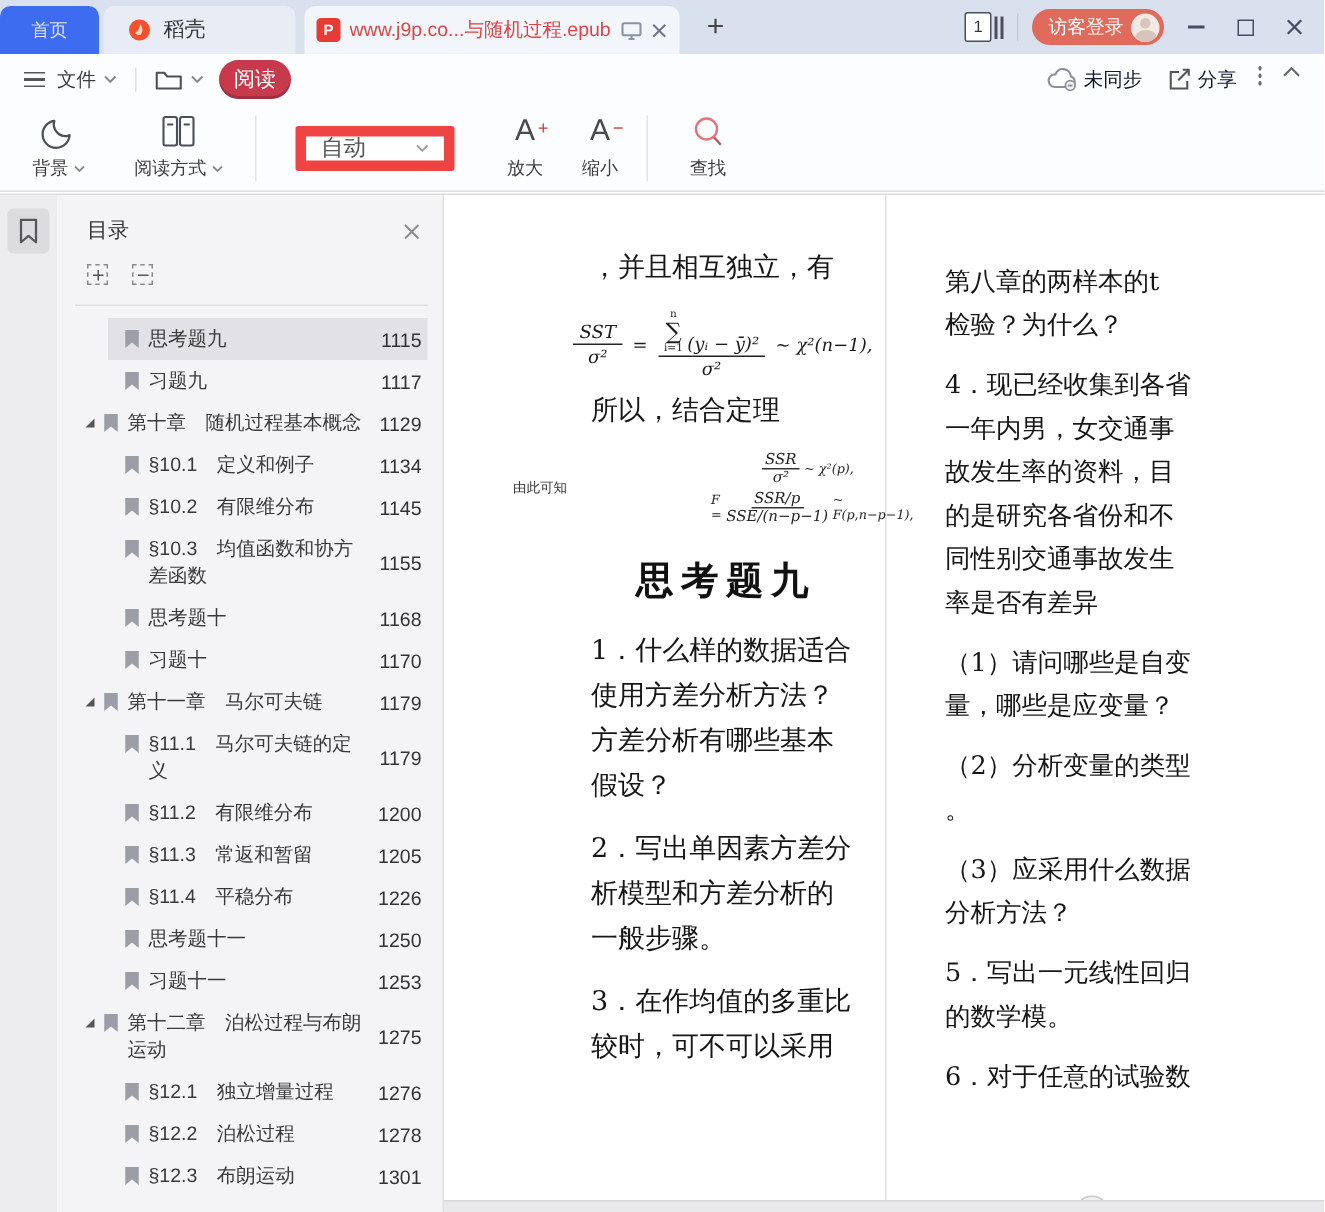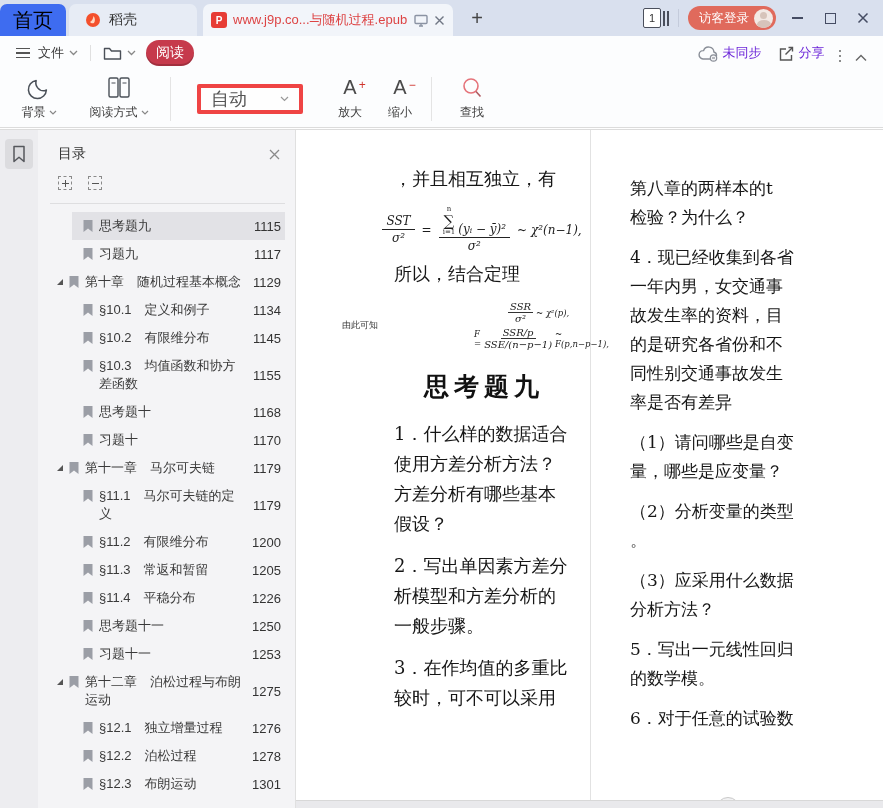--- a/index.html
+++ b/index.html
@@ -3,21 +3,21 @@
 <meta charset="utf-8">
 <style>
   html,body{margin:0;padding:0;background:#fff;}
   .app{position:relative;width:883px;height:808px;overflow:hidden;background:#fff;
        font-family:"Liberation Sans","DejaVu Sans",sans-serif;-webkit-font-smoothing:antialiased;}
   svg{display:block}
 
   
   .tabbar{position:absolute;top:0;left:0;right:0;height:36px;background:#d9e0ee;display:flex;align-items:flex-end;}
   .tab{height:32px;display:flex;align-items:center;box-sizing:border-box;}
-  .tab-home{width:66px;background:#3e6cf0;color:#000000;border-radius:7px 7px 0 0;justify-content:center;font-size:20px;}
+  .tab-home{width:66px;background:#3e6cf0;color:#e5e5e5;border-radius:7px 7px 0 0;justify-content:center;font-size:12px;}
   .tab-docer{width:128px;margin-left:3px;background:#e7ecf5;border-radius:7px 7px 0 0;color:#333;font-size:14px;gap:8px;padding:0 0 0 16px;}
   .tab-doc{width:250px;margin-left:6px;background:#f2f5fa;border-radius:7px 7px 0 0;color:#dd4444;font-size:13px;gap:6px;padding:0 8px;}
   .doc-title{flex:1;overflow:hidden;white-space:nowrap;}
   .epub-badge{width:16px;height:16px;border-radius:3px;background:#e73c35;color:#fff;font-size:10px;font-weight:bold;
               display:flex;align-items:center;justify-content:center;flex:none;}
   .newtab{align-self:center;margin-left:12px;width:24px;height:24px;display:flex;align-items:center;justify-content:center;
           font-size:20px;color:#444;}
   .tabbar-right{position:absolute;right:8px;top:0;height:36px;display:flex;align-items:center;gap:9px;}
   .winlist{display:flex;align-items:center;gap:2px;}
   .winlist .box{width:16px;height:18px;border:1.5px solid #4a4f5c;border-radius:2px;background:#fff;color:#333;
@@ -34,32 +34,32 @@
   .max-glyph{width:9px;height:9px;border:1.6px solid #454c63;}
 
   
   .menurow{position:absolute;top:36px;left:0;right:0;height:34px;background:#fcfdfe;display:flex;align-items:center;padding:0 16px;box-sizing:border-box;font-size:13px;color:#3c3c3c;}
   .burger{display:flex;flex-direction:column;gap:3px;margin-right:8px;}
   .burger i{width:14px;height:1.6px;background:#555;}
   .mi{display:flex;align-items:center;gap:5px;}
   .vsep-m{width:1px;height:16px;background:#e0e0e0;margin:0 12px;}
   .read-pill{margin-left:10px;width:48px;height:26px;border-radius:14px;background:#c63a4c;color:#fff;font-size:14px;
              display:flex;align-items:center;justify-content:center;box-shadow:inset 0 -2px 0 rgba(0,0,0,.18);}
-  .mr-right{margin-left:auto;display:flex;align-items:flex-end;gap:4px;color:#6d28d9;}
+  .mr-right{margin-left:auto;display:flex;align-items:flex-start;gap:4px;color:#0f172a;}
   .kebab{display:flex;flex-direction:column;gap:2.5px;margin:0 10px;}
   .kebab i{width:2.5px;height:2.5px;border-radius:50%;background:#666;}
 
   
   .toolrow{position:absolute;top:70px;left:0;right:0;height:58px;background:#fcfdfe;border-bottom:1px solid #dcdcdc;
            display:flex;align-items:center;box-sizing:border-box;}
   .tgroup{display:flex;flex-direction:column;align-items:center;gap:4px;font-size:12px;color:#3c3c3c;}
   .tlabel{display:flex;align-items:center;gap:3px;}
   .vsep{width:1px;height:44px;background:#e4e4e4;}
-  .zoom-select{margin:0 0;width:106px;height:30px;border:4px solid #ef4444;border-radius:2px;background:#fefefe;
-               display:flex;align-items:center;padding:0 10px;box-sizing:border-box;font-size:18px;color:#555;}
+  .zoom-select{margin:0 0;width:106px;height:30px;border:7px solid #ef4444;border-radius:2px;background:#fefefe;
+               display:flex;align-items:center;padding:0 10px;box-sizing:border-box;font-size:15px;color:#555;}
   .zoom-select .chev{margin-left:auto;}
   .aicon{position:relative;font-size:20px;color:#4a4a4a;line-height:22px;height:24px;font-family:"Liberation Sans",sans-serif;}
   .aicon sup{position:absolute;top:-2px;right:-9px;font-size:12px;color:#d0342c;}
 
   
   .bodyarea{position:absolute;top:129px;left:0;right:0;bottom:0;display:flex;border-top:1px solid #dcdcdc;box-sizing:border-box;}
   .rail{width:38px;background:#ededf0;display:flex;justify-content:center;padding-top:9px;box-sizing:border-box;flex:none;}
   .rail-btn{width:28px;height:30px;background:#dcdcdf;border-radius:4px;display:flex;align-items:center;justify-content:center;}
 
   .toc{width:258px;background:#f4f4f6;border-right:1px solid #e0e0e0;display:flex;flex-direction:column;overflow:hidden;flex:none;box-sizing:border-box;}

